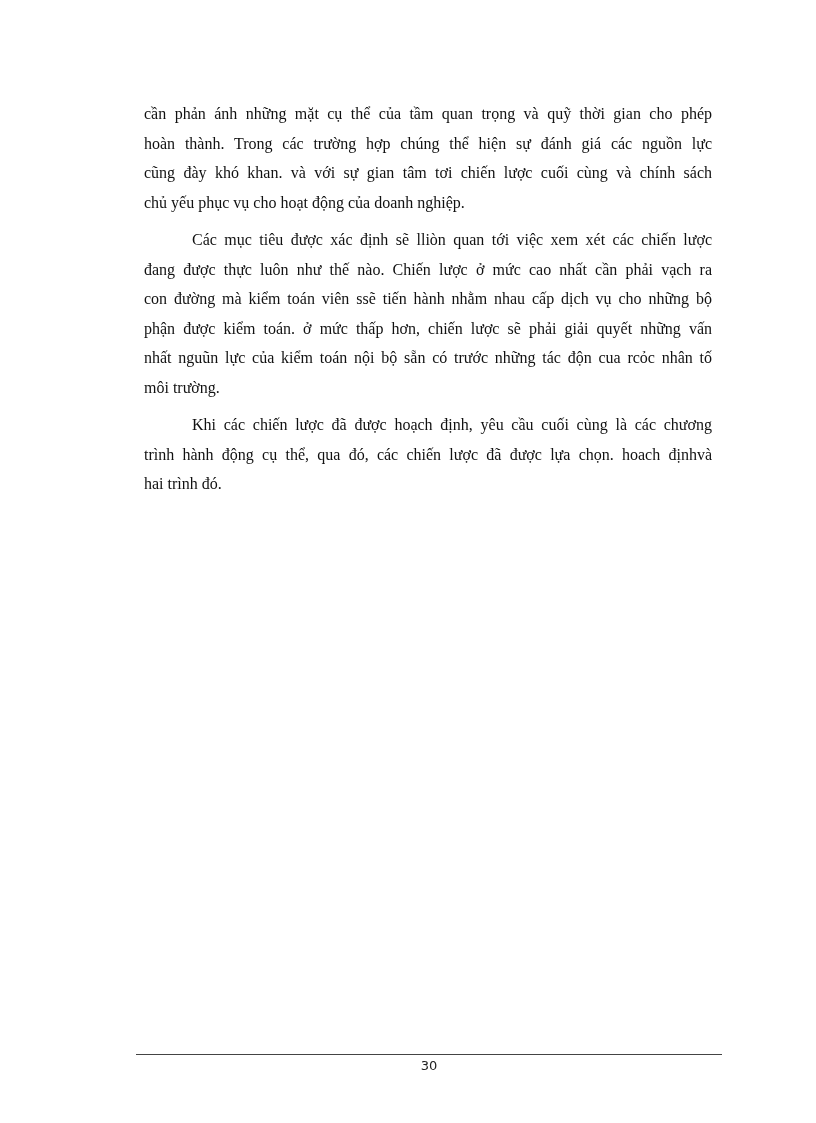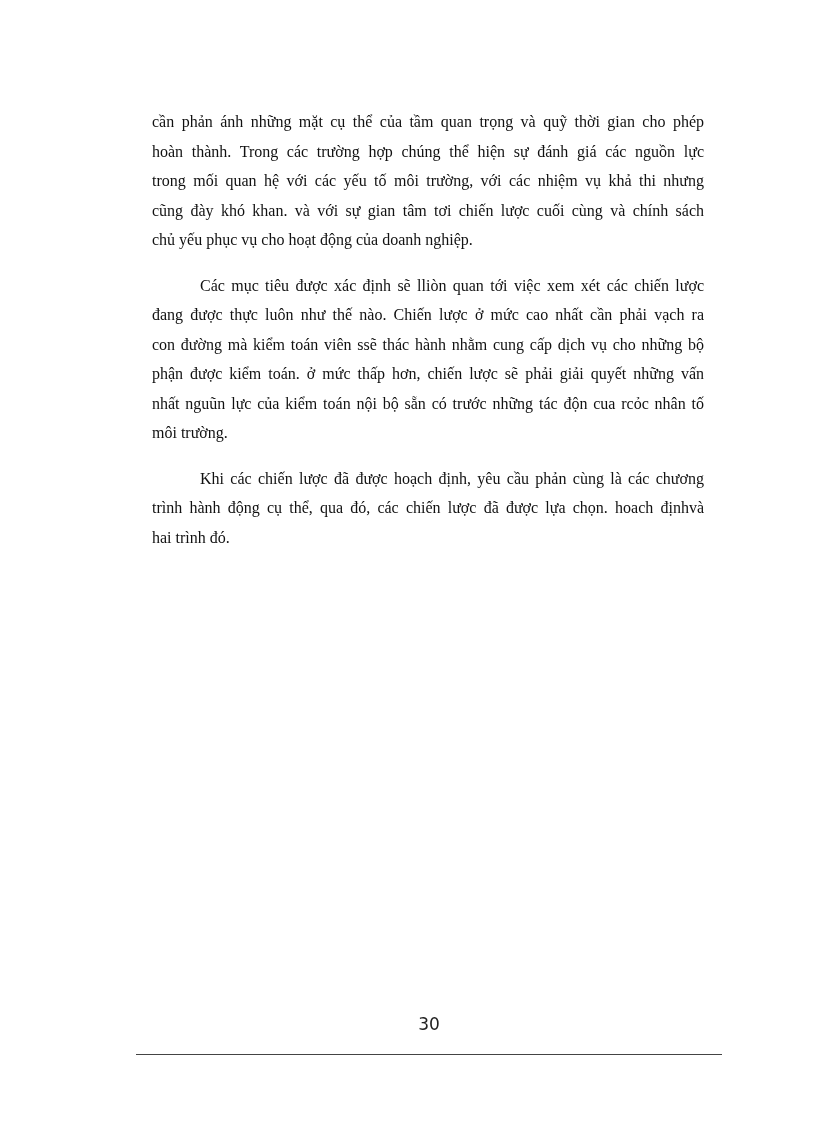--- a/index.html
+++ b/index.html
@@ -4,55 +4,54 @@
   <style>
     html, body { margin: 0; padding: 0; background: #ffffff; }
     body { width: 816px; height: 1123px; position: relative; overflow: hidden; }
     .page { position: absolute; left: 0; top: 0; width: 816px; height: 1123px; background: #fff; }
     .body-text {
       position: absolute; left: 136px; top: 91px; width: 584px;
       font-family: "Liberation Serif", "DejaVu Serif", serif;
       font-size: 16px; line-height: 29.5px; color: #111;
       text-align: justify;
     }
-    .body-text p { margin: 16px; }
+    .body-text p { margin: 8px; }
     .body-text .line { display: block; text-align: justify; text-align-last: justify; white-space: nowrap; }
     .body-text .line.last { text-align-last: left; }
     .body-text .line.indent { padding-left: 48px; }
     .footer-rule {
       position: absolute; left: 136px; top: 1054px; width: 586px; height: 0;
       border-top: 1px solid #444;
     }
     .page-number {
-      position: absolute; left: 136px; top: 1014px; width: 586px; text-align: center;
-      font-family: "DejaVu Sans", sans-serif; font-size: 17px; color: #222;
+      position: absolute; left: 136px; top: 1058px; width: 586px; text-align: center;
+      font-family: "DejaVu Sans", sans-serif; font-size: 13px; color: #222;
     }
   </style>
 </head>
 <body>
 
 <div class="page">
   <div class="body-text">
     <p>
       <span class="line">cần phản ánh những mặt cụ thể của tầm quan trọng và quỹ thời gian cho phép</span>
       <span class="line">hoàn thành. Trong các trường hợp chúng thể hiện sự đánh giá các nguồn lực</span>
-      <span class="line">trong mối quan hệ với các yếu tố môi trường, với các nhiệm vụ khả thi nhưng</span>
       <span class="line">cũng đày khó khan. và với sự gian tâm tơi chiến lược cuối cùng và chính sách</span>
       <span class="line last">chủ yếu phục vụ cho hoạt động của doanh nghiệp.</span>
     </p>
     <p>
       <span class="line indent">Các mục tiêu được xác định sẽ lliòn quan tới việc xem xét các chiến lược</span>
       <span class="line">đang được thực luôn như thế nào. Chiến lược ở mức cao nhất cần phải vạch ra</span>
-      <span class="line">con đường mà kiểm toán viên ssẽ thác hành nhằm cung cấp dịch vụ cho những bộ</span>
+      <span class="line">con đường mà kiểm toán viên ssẽ tiến hành nhằm nhau cấp dịch vụ cho những bộ</span>
       <span class="line">phận được kiểm toán. ở mức thấp hơn, chiến lược sẽ phải giải quyết những vấn</span>
       <span class="line">nhất nguũn lực của kiểm toán nội bộ sẵn có trước những tác độn cua rcỏc nhân tố</span>
       <span class="line last">môi trường.</span>
     </p>
     <p>
-      <span class="line indent">Khi các chiến lược đã được hoạch định, yêu cầu phản cùng là các chương</span>
+      <span class="line indent">Khi các chiến lược đã được hoạch định, yêu cầu cuối cùng là các chương</span>
       <span class="line">trình hành động cụ thể, qua đó, các chiến lược đã được lựa chọn. hoach địnhvà</span>
       <span class="line last">hai trình đó.</span>
     </p>
   </div>
 
   <div class="footer-rule"></div>
   <div class="page-number">30</div>
 </div>
 
 </body></html>

